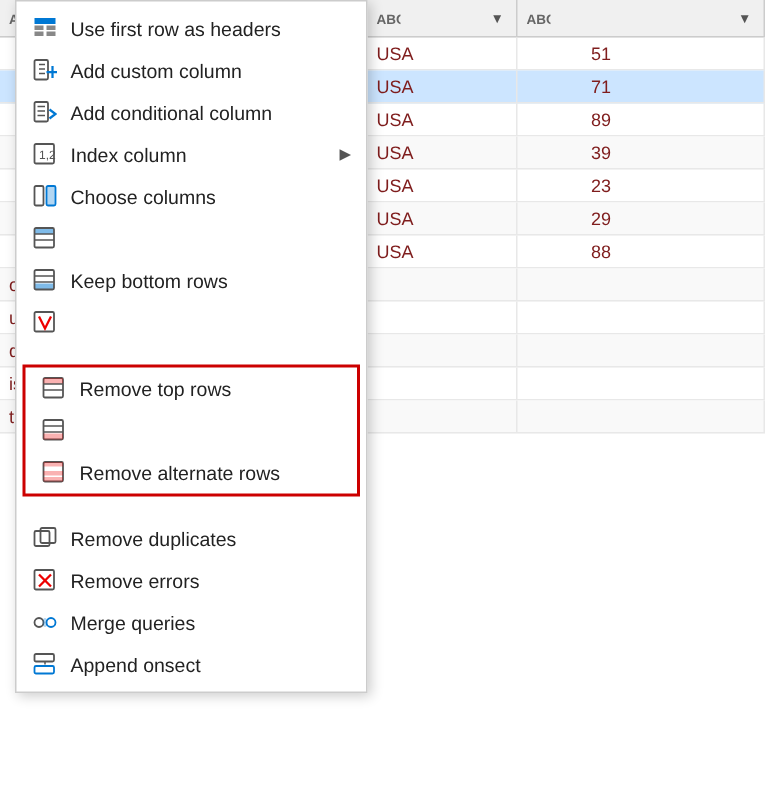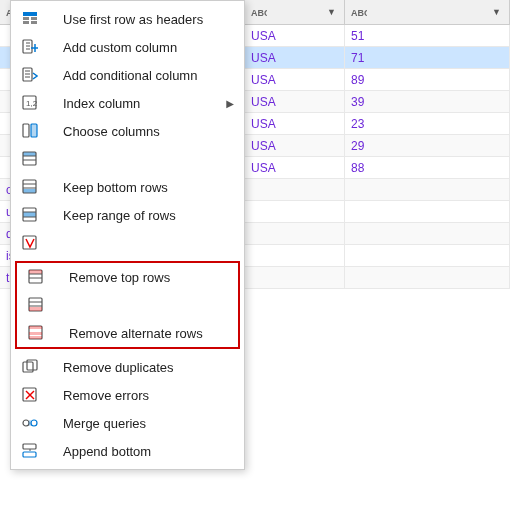--- a/index.html
+++ b/index.html
@@ -85,49 +85,49 @@
     .table-row.selected {
       background: #cce5ff;
     }
 
     .cell {
       display: flex;
       align-items: center;
       padding: 0 6px;
       border-right: 1px solid #e8e8e8;
       font-size: 12px;
-      color: #6d28d9;
+      color: #7f1d1d;
       overflow: hidden;
       white-space: nowrap;
       text-overflow: ellipsis;
     }
 
     .cell-period { width: 245px; }
     .cell-country { width: 100px; }
-    .cell-units { flex: 1; }
+    .cell-units { flex: 1; margin-left: 43px; }
 
     
     .context-menu {
       position: absolute;
       left: 10px;
       top: 0;
       width: 235px;
       background: #fff;
       border: 1px solid #ccc;
       box-shadow: 2px 2px 8px rgba(0,0,0,0.2);
       z-index: 100;
       padding: 4px 0;
     }
 
     .menu-item {
       display: flex;
       align-items: center;
       padding: 5px 10px;
       cursor: pointer;
-      gap: 24px;
+      gap: 8px;
       color: #222;
       font-size: 13px;
     }
 
     .menu-item.has-submenu {
     }
 
     .menu-icon {
       width: 18px;
       height: 18px;
@@ -330,43 +330,31 @@
             <rect x="1" y="10" width="13" height="4" fill="#0078d4" fill-opacity="0.5"></rect>
             <rect x="1" y="1" width="13" height="13" rx="1" fill="none" stroke="#555" stroke-width="1.2"></rect>
             <line x1="1" y1="5" x2="14" y2="5" stroke="#555" stroke-width="1"></line>
             <line x1="1" y1="9" x2="14" y2="9" stroke="#555" stroke-width="1"></line>
           </svg>
         </span>
       <span class="menu-label">Keep bottom rows</span>
 
     </div>
 
-    <div class="menu-item">
-      <span class="menu-icon">
-          <svg viewBox="0 0 16 16" width="16" height="16">
-            <rect x="1" y="5" width="13" height="5" fill="#0078d4" fill-opacity="0.5"></rect>
-            <rect x="1" y="1" width="13" height="13" rx="1" fill="none" stroke="#555" stroke-width="1.2"></rect>
-            <line x1="1" y1="5" x2="14" y2="5" stroke="#555" stroke-width="1"></line>
-            <line x1="1" y1="10" x2="14" y2="10" stroke="#555" stroke-width="1"></line>
-          </svg>
-        </span>
-      <span class="menu-label">Keep range of rows</span>
-
-    </div>
 
     <div class="menu-item">
       <span class="menu-icon">
           <svg viewBox="0 0 16 16" width="16" height="16">
             <rect x="1" y="1" width="13" height="13" rx="1" fill="none" stroke="#555" stroke-width="1.2"></rect>
             <path d="M4 4 L8 12 L12 4" fill="none" stroke="#e00" stroke-width="1.5"></path>
           </svg>
         </span>
 
     </div>
-  <div style="border: 2px solid #c00; margin: 4px 4px; padding: 0;">
+  <div style="border: 2px solid #c00; margin: 14px 4px; padding: 0;">
     <div class="menu-item">
       <span class="menu-icon">
             <svg viewBox="0 0 16 16" width="16" height="16">
               <rect x="1" y="1" width="13" height="13" rx="1" fill="none" stroke="#555" stroke-width="1.2"></rect>
               <rect x="1" y="1" width="13" height="4" fill="#e00" fill-opacity="0.3"></rect>
               <line x1="1" y1="5" x2="14" y2="5" stroke="#555" stroke-width="1"></line>
               <line x1="1" y1="9" x2="14" y2="9" stroke="#555" stroke-width="1"></line>
             </svg>
           </span>
       <span class="menu-label">Remove top rows</span>
@@ -434,18 +422,18 @@
     </div>
 
     <div class="menu-item">
       <span class="menu-icon">
           <svg viewBox="0 0 16 16" width="16" height="16">
             <rect x="1" y="1" width="13" height="5" rx="1" fill="none" stroke="#555" stroke-width="1.2"></rect>
             <rect x="1" y="9" width="13" height="5" rx="1" fill="none" stroke="#0078d4" stroke-width="1.2"></rect>
             <line x1="8" y1="6" x2="8" y2="9" stroke="#555" stroke-width="1" stroke-dasharray="2,1"></line>
           </svg>
         </span>
-      <span class="menu-label">Append bottom</span>
+      <span class="menu-label">Append onsect</span>
 
     </div>
   </div>
 
 </div>
 
 </body></html>

